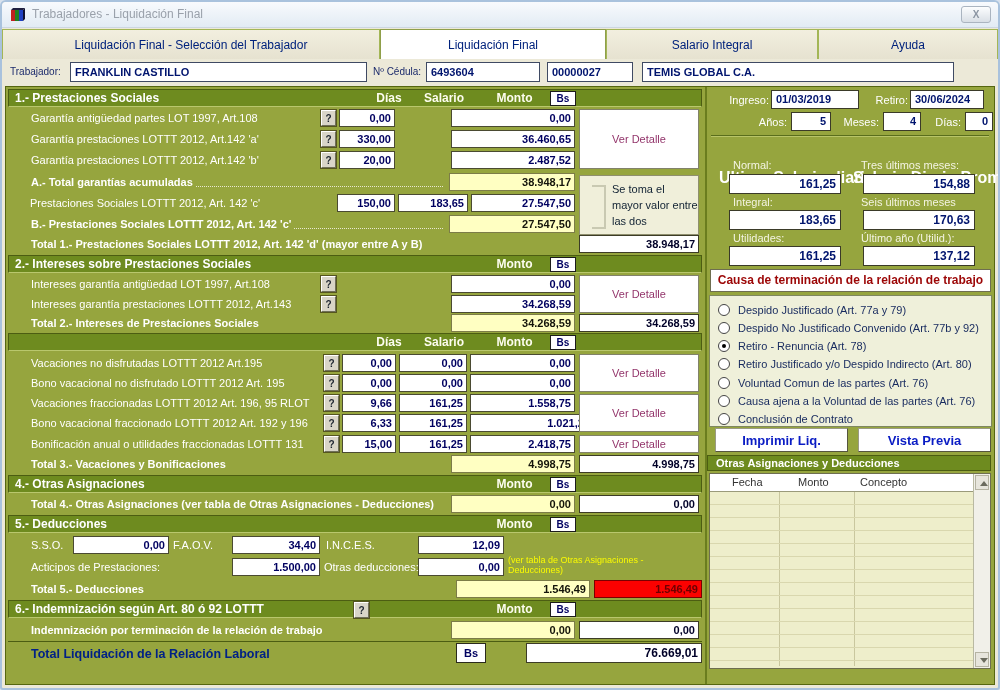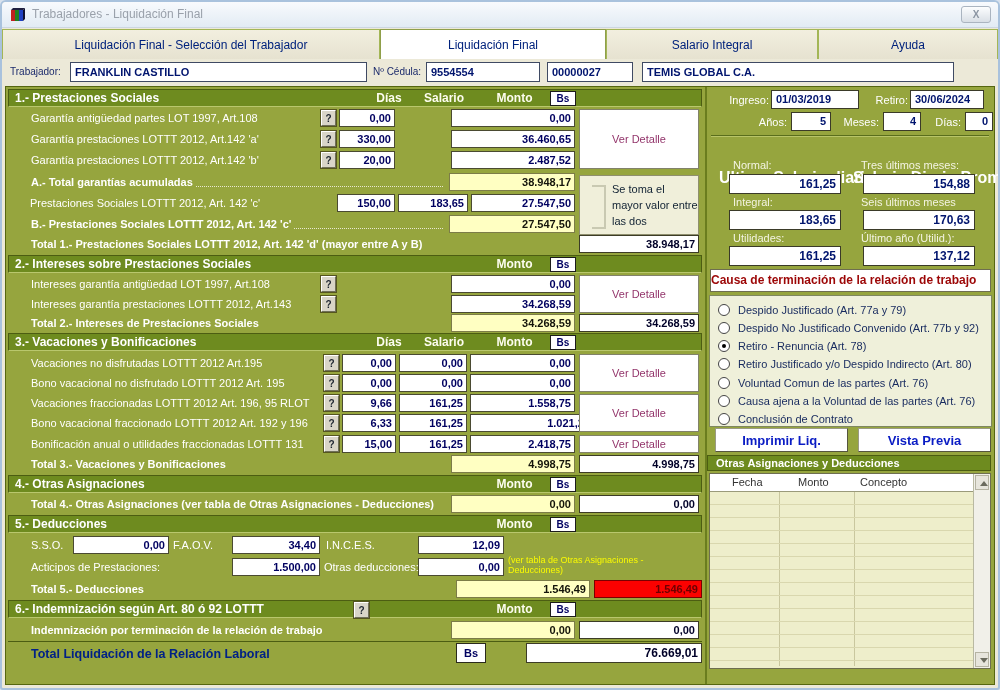--- a/index.html
+++ b/index.html
@@ -39,21 +39,21 @@
   .notetext{position:absolute;left:32px;top:5px;width:86px;font-size:11px;line-height:16px;color:#123;}
   .ynote{position:absolute;font-size:9px;line-height:10px;color:#fbfb02;}
   
   .rpanel{position:absolute;left:699px;top:0;width:288px;bottom:0;border-left:2px solid #6a7d1e;}
   .rlabel{position:absolute;font-size:11px;color:#fff;line-height:19px;text-align:right;white-space:nowrap;}
   .rhead{position:absolute;font-size:16px;font-weight:bold;color:#fff;white-space:nowrap;margin-top:27px;}
   .rsub{position:absolute;font-size:11px;color:#f4f4e2;white-space:nowrap;}
   .rin{position:absolute;height:19px;background:#fff;border:1px solid #3a3a28;font-size:11px;font-weight:bold;color:#00146e;line-height:17px;padding:0 4px;}
   .rin.big{height:20px;font-size:12px;line-height:18px;text-align:right;}
   .divline{position:absolute;left:4px;right:4px;height:2px;border-top:1px solid #5a6e1c;border-bottom:1px solid #b8c468;}
-  .causahdr{position:absolute;background:#fff;border:1px solid #6e6e50;color:#9c0606;font-weight:bold;font-size:12px;line-height:21px;}
+  .causahdr{position:absolute;background:#fff;border:1px solid #6e6e50;color:#9c0606;font-weight:bold;font-size:12px;text-align:center;line-height:21px;}
   .radiopanel{position:absolute;background:#eff0da;border:1px solid #7f8760;}
   .ropt{position:absolute;left:8px;right:4px;height:16px;}
   .rdot{position:absolute;left:0;top:1px;width:12px;height:12px;border:1px solid #444;border-radius:50%;background:#fff;}
   .rdot.on::after{content:"";position:absolute;left:3px;top:3px;width:4px;height:4px;border-radius:50%;background:#000;}
   .rtext{position:absolute;left:20px;top:0;font-size:11px;color:#16295e;line-height:15px;white-space:nowrap;}
   .abtn{position:absolute;height:24px;background:#fff;border:1px solid #9a9a84;border-right-color:#55553e;border-bottom-color:#55553e;color:#0a1cc4;font-weight:bold;font-size:13px;display:flex;align-items:center;justify-content:center;}
   .tstrip{position:absolute;left:0;right:2px;height:16px;background:#6e8b1f;border:1px solid #4c5d12;color:#fff;font-weight:bold;font-size:11px;line-height:14px;padding-left:8px;}
   .otable{position:absolute;background:#eeeecb;border:1px solid #6e6e50;}
   .othead{position:absolute;left:0;right:17px;top:0;height:18px;background:#fff;border-bottom:1px solid #9a9a7a;}
   .othead span{position:absolute;top:2px;font-size:11px;color:#333;}
@@ -96,21 +96,21 @@
       </div>
     <div class="tab" style="flex:1">
         <span>Ayuda</span>
       </div>
   </div>
 
   <div class="workerrow">
     <span class="wlabel" style="left:8px">Trabajador:</span>
     <div class="winput" style="left:68px;width:297px">FRANKLIN CASTILLO</div>
     <span class="wlabel" style="left:371px">Nº Cédula:</span>
-    <div class="winput" style="left:424px;width:114px">9554554</div>
+    <div class="winput" style="left:424px;width:114px">6493604</div>
     <div class="winput" style="left:545px;width:86px">00000027</div>
     <div class="winput" style="left:640px;width:312px">TEMIS GLOBAL C.A.</div>
   </div>
 
   <div class="main">
 
     <div class="hdr" style="top:2px">
       <span class="t">1.- Prestaciones Sociales</span>
       <span class="colh" style="left:352px;width:56px">Días</span>
       <span class="colh" style="left:405px;width:60px">Salario</span>
@@ -169,21 +169,20 @@
     <div class="inbox" style="left:445px;top:188px;width:124px">0,00</div>
     <span class="lbl" style="left:25px;top:208px">Intereses garantía prestaciones LOTTT 2012, Art.143</span>
     <div class="hq" style="left:315px;top:209px">?</div>
     <div class="inbox" style="left:445px;top:208px;width:124px">34.268,59</div>
     <div class="vd" style="left:573px;top:188px;width:120px;height:38px">Ver Detalle</div>
     <span class="blbl" style="left:25px;top:227px">Total 2.- Intereses de Prestaciones Sociales</span>
     <div class="ybox" style="left:445px;top:227px;width:124px">34.268,59</div>
     <div class="fbox" style="left:573px;top:227px;width:120px">34.268,59</div>
 
     <div class="hdr" style="top:246px">
-      <span class="t">3.- Vacaciones y Bonificaciones</span>
       <span class="colh" style="left:352px;width:56px">Días</span>
       <span class="colh" style="left:405px;width:60px">Salario</span>
       <span class="colh" style="left:478px;width:55px">Monto</span>
       <span class="bs" style="left:541px">Bs</span>
     </div>
     <span class="lbl" style="left:25px;top:267px">Vacaciones no disfrutadas LOTTT 2012 Art.195</span>
     <div class="hq" style="left:318px;top:268px">?</div>
     <div class="inbox" style="left:336px;top:267px;width:54px">0,00</div>
     <div class="inbox" style="left:393px;top:267px;width:68px">0,00</div>
     <div class="inbox" style="left:464px;top:267px;width:105px">0,00</div>

